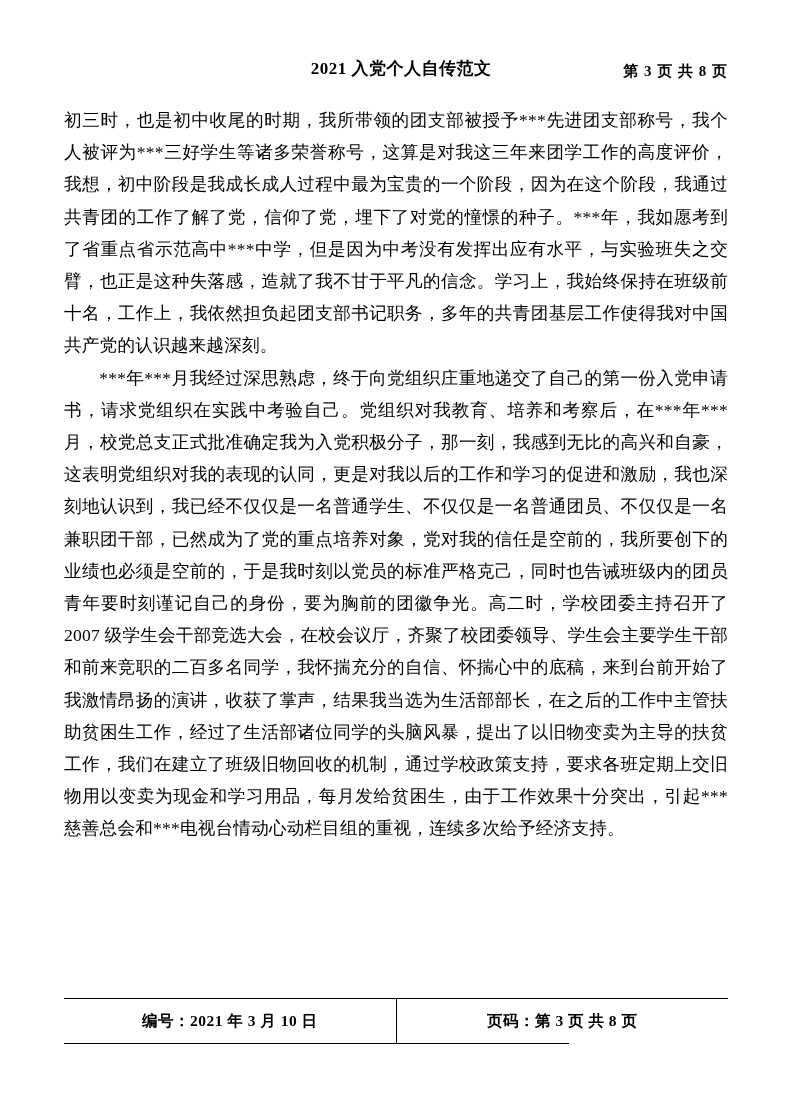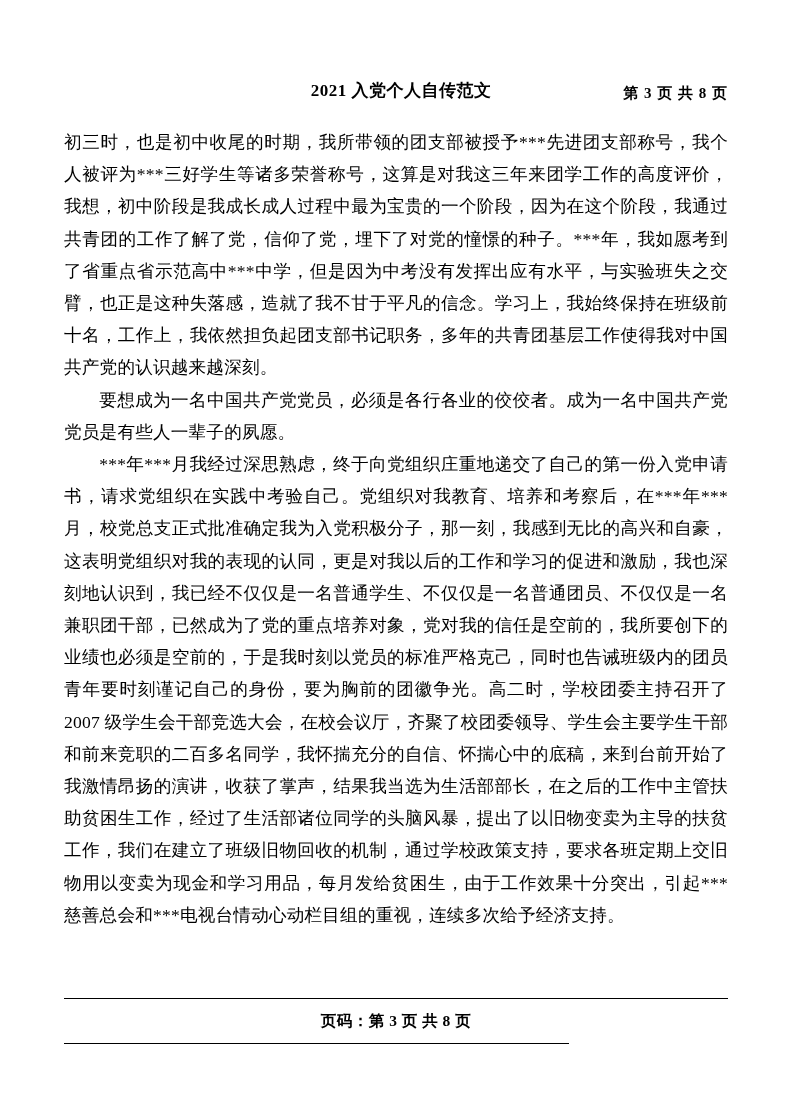--- a/index.html
+++ b/index.html
@@ -14,21 +14,21 @@
     color: #000000;
     position: relative;
     overflow: hidden;
   }
   .page {
     position: absolute;
     top: 0; left: 0;
     width: 792px;
     height: 1120px;
     box-sizing: border-box;
-    padding: 78px 64px 0 64px;
+    padding: 56px 64px 0 64px;
     border-radius: 24px;
   }
   .header {
     position: relative;
     height: 34px;
   }
   .doc-title {
     text-align: center;
     font-size: 17px;
     font-weight: bold;
@@ -96,27 +96,30 @@
 
 <div class="page">
 
   <div class="header">
     <div class="doc-title">2021 入党个人自传范文</div>
     <div class="page-indicator">第 3 页 共 8 页</div>
   </div>
 
   <div class="body-text">
     <p>初三时，也是初中收尾的时期，我所带领的团支部被授予***先进团支部称号，我个人被评为***三好学生等诸多荣誉称号，这算是对我这三年来团学工作的高度评价，我想，初中阶段是我成长成人过程中最为宝贵的一个阶段，因为在这个阶段，我通过共青团的工作了解了党，信仰了党，埋下了对党的憧憬的种子。***年，我如愿考到了省重点省示范高中***中学，但是因为中考没有发挥出应有水平，与实验班失之交臂，也正是这种失落感，造就了我不甘于平凡的信念。学习上，我始终保持在班级前十名，工作上，我依然担负起团支部书记职务，多年的共青团基层工作使得我对中国共产党的认识越来越深刻。</p>
-    <p class="indent">要想成为一名中国共产党党员，必须是各行各业的佼佼者。成为一名中国共产党党员是有些人一辈子的夙愿。</p>
     <p class="indent">***年***月我经过深思熟虑，终于向党组织庄重地递交了自己的第一份入党申请书，请求党组织在实践中考验自己。党组织对我教育、培养和考察后，在***年***月，校党总支正式批准确定我为入党积极分子，那一刻，我感到无比的高兴和自豪，这表明党组织对我的表现的认同，更是对我以后的工作和学习的促进和激励，我也深刻地认识到，我已经不仅仅是一名普通学生、不仅仅是一名普通团员、不仅仅是一名兼职团干部，已然成为了党的重点培养对象，党对我的信任是空前的，我所要创下的业绩也必须是空前的，于是我时刻以党员的标准严格克己，同时也告诫班级内的团员青年要时刻谨记自己的身份，要为胸前的团徽争光。高二时，学校团委主持召开了 2007 级学生会干部竞选大会，在校会议厅，齐聚了校团委领导、学生会主要学生干部和前来竞职的二百多名同学，我怀揣充分的自信、怀揣心中的底稿，来到台前开始了我激情昂扬的演讲，收获了掌声，结果我当选为生活部部长，在之后的工作中主管扶助贫困生工作，经过了生活部诸位同学的头脑风暴，提出了以旧物变卖为主导的扶贫工作，我们在建立了班级旧物回收的机制，通过学校政策支持，要求各班定期上交旧物用以变卖为现金和学习用品，每月发给贫困生，由于工作效果十分突出，引起***慈善总会和***电视台情动心动栏目组的重视，连续多次给予经济支持。</p>
   </div>
 
   <div class="footer">
     <div class="footer-rule"></div>
     <div class="footer-row">
+      <div class="footer-cell left">
+        <span>编号：</span>
+        <span>2021 年 3 月 10 日</span>
+      </div>
       <div class="footer-cell">
         <span>页码：</span>
         <span>第 3 页 共 8 页</span>
       </div>
     </div>
     <div class="footer-rule-bottom"></div>
   </div>
 
 </div>
 

